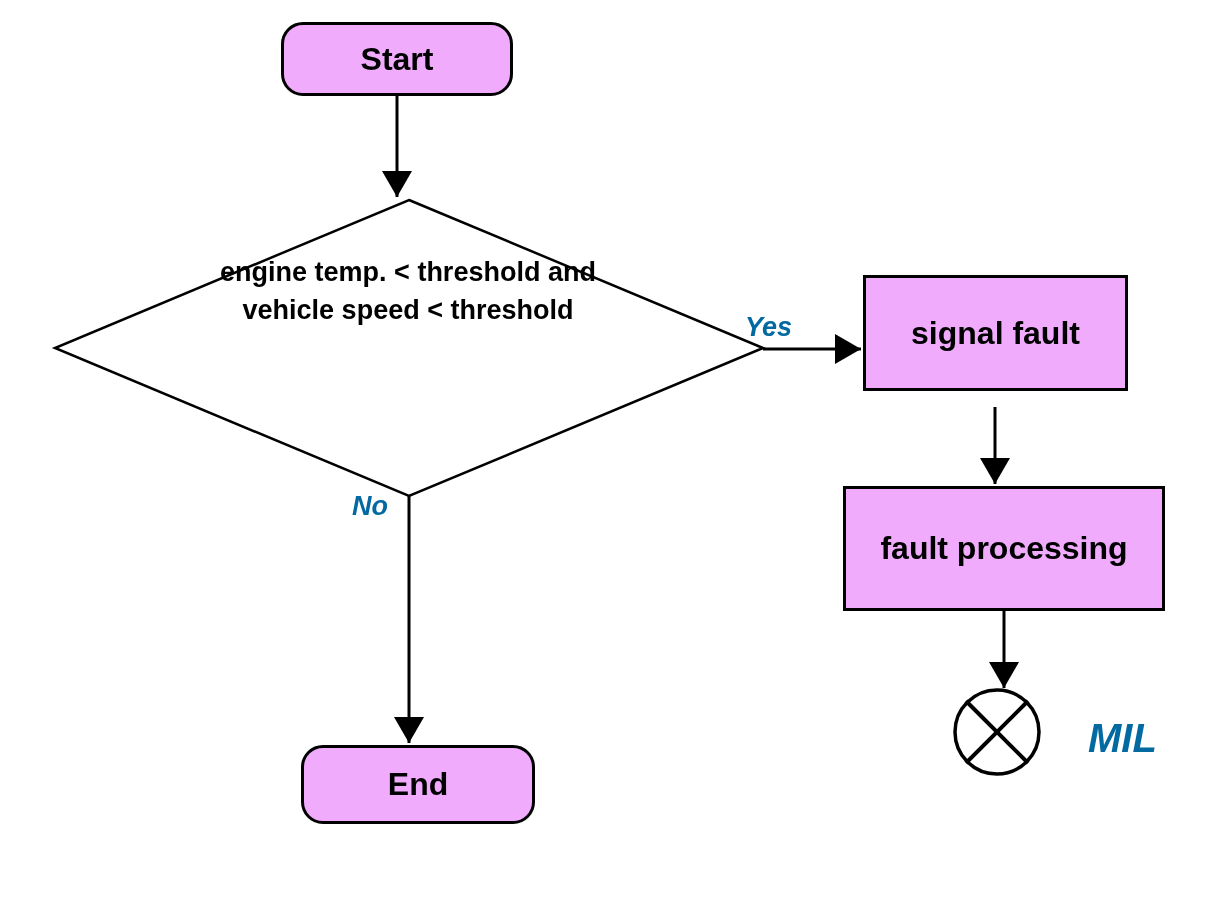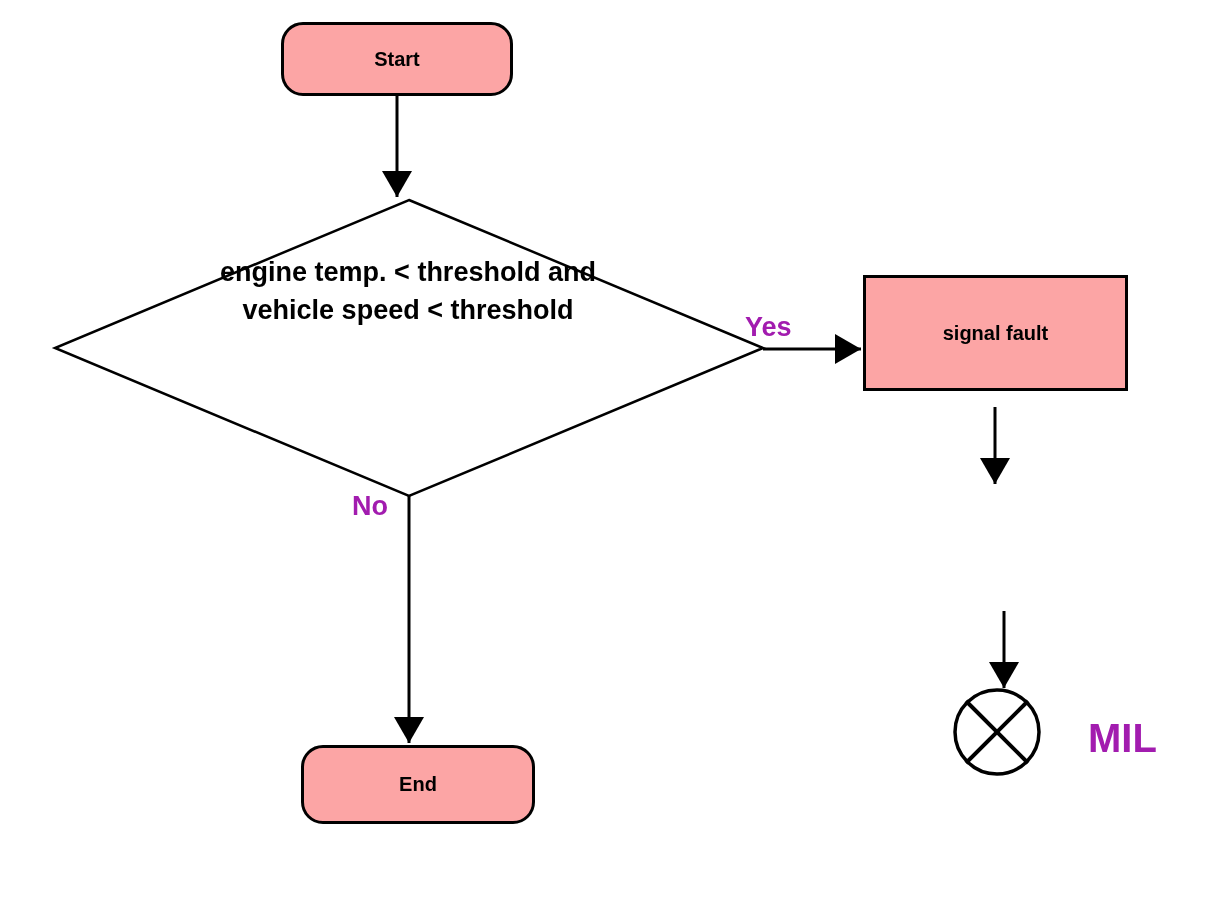--- a/index.html
+++ b/index.html
@@ -21,24 +21,24 @@
     top: 0;
     width: 1216px;
     height: 900px;
   }
   .node {
     position: absolute;
     box-sizing: border-box;
     display: flex;
     align-items: center;
     justify-content: center;
-    background: #fca5a5;
+    background: #f0abfc;
     color: #000000;
     font-weight: bold;
-    font-size: 20px;
+    font-size: 32px;
     text-align: center;
   }
   .terminator {
     border: 3px solid #000000;
     border-radius: 22px;
   }
   .process {
     border: 3px solid #000000;
   }
   #start-node  { left: 281px; top: 22px;  width: 232px; height: 74px;  }
@@ -54,22 +54,23 @@
     font-size: 27px;
     font-weight: bold;
     line-height: 38px;
     text-align: center;
     color: #000000;
   }
   .edge-label {
     position: absolute;
     font-size: 27px;
     font-weight: bold;
-    color: #a21caf;
+    color: #0369a1;
     white-space: nowrap;
+    font-style: italic;
   }
   #yes-label { left: 745px;  top: 312px; }
   #no-label  { left: 352px;  top: 491px; }
   #mil-label { left: 1088px; top: 716px; font-size: 40px; }
 </style>
 </head>
 <body>
 
 <div id="canvas">
 
@@ -108,20 +109,23 @@
     <div>vehicle speed &lt; threshold</div>
   </div>
 
   <div id="yes-label" class="edge-label">Yes</div>
   <div id="no-label" class="edge-label">No</div>
 
   <div id="signal-fault-node" class="node process">
     <span>signal fault</span>
   </div>
 
+  <div id="fault-processing-node" class="node process">
+    <span>fault processing</span>
+  </div>
 
   <div id="mil-label" class="edge-label">MIL</div>
 
   <div id="end-node" class="node terminator">
     <span>End</span>
   </div>
 
 </div>
 
 </body></html>

